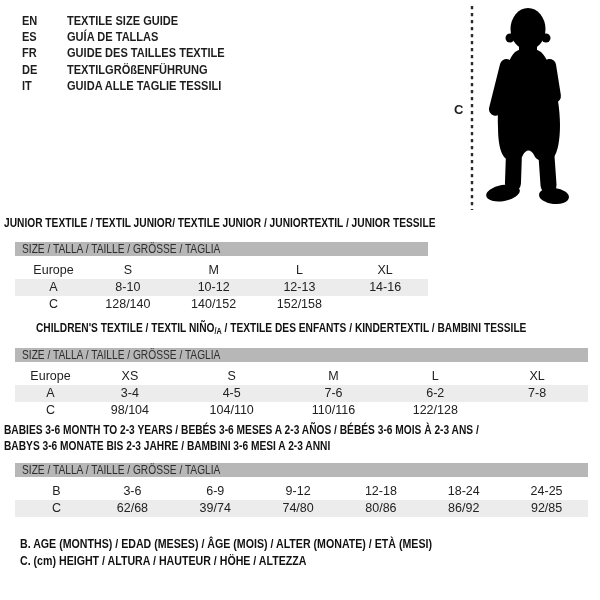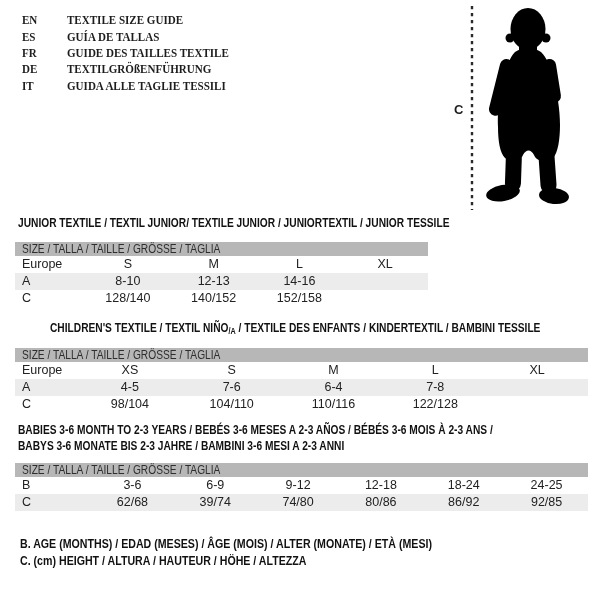--- a/index.html
+++ b/index.html
@@ -13,50 +13,50 @@
   body{
     position:relative;
     background:#ffffff;
     font-family:"Liberation Sans", sans-serif;
     color:var(--text);
     overflow:hidden;
   }
   .cond{display:inline-block;transform:scaleX(.85);transform-origin:0 50%;white-space:nowrap;}
 
   
-  .langs{position:absolute;left:22px;top:12px;font-family:Liberation Serif, serif;}
+  .langs{position:absolute;left:22px;top:12px;}
   .lang-row{display:flex;height:16.4px;align-items:center;font-weight:bold;font-size:13px;white-space:nowrap;}
   .lang-code{display:inline-block;width:45px;transform:scaleX(.85);transform-origin:0 50%;}
 
   
   .fig{position:absolute;left:452px;top:4px;width:145px;height:206px;}
   .dash-line{position:absolute;left:18px;top:2px;}
   .c-label{position:absolute;left:2px;top:98px;font-weight:bold;font-size:13px;}
   .baby{position:absolute;left:30px;top:3px;}
   .baby g{fill:var(--silhouette);}
 
   
-  .sec-title{position:absolute;left:18px;font-weight:bold;font-size:12px;line-height:16px;color:#111;white-space:nowrap;}
+  .sec-title{position:absolute;left:4px;font-weight:bold;font-size:12px;line-height:16px;color:#111;white-space:nowrap;}
   #t1-title{top:215px;}
   #t2-title{top:320px;margin-left:32px;}
   #t3-title{top:422px;}
   .sub{font-size:8.5px;vertical-align:-2px;}
 
   
   .size-table{position:absolute;left:15px;}
   #t1{top:242px;width:413px;}
   #t2{top:348px;width:573px;}
   #t3{top:463px;width:573px;}
-  .band{height:14px;line-height:14px;background:var(--band-bg);color:#2e2e2e;font-size:12px;padding-left:7px;margin-bottom:0;overflow:hidden;}
+  .band{height:14px;line-height:14px;background:var(--band-bg);color:#2e2e2e;font-size:12px;padding-left:7px;margin-bottom:6px;overflow:hidden;}
   .trow{display:grid;height:17px;line-height:17px;font-size:12.5px;color:#222;align-items:center;}
   .trow.alt{background:var(--row-alt);}
   #t1 .trow{grid-template-columns:70px repeat(4,1fr);}
   #t2 .trow{grid-template-columns:64px repeat(5,1fr);}
   #t3 .trow{grid-template-columns:76px repeat(6,1fr);}
-  .tlabel{padding-left:7px;text-align:left;}
+  .tlabel{padding-left:7px;text-align:center;}
   .tcell{text-align:center;}
 
   
   .footnotes{position:absolute;left:20px;top:536px;}
   .fn{font-weight:bold;font-size:12.5px;line-height:17.4px;color:#111;white-space:nowrap;}
 </style>
 </head>
 <body>
 
 <div class="langs">
@@ -114,20 +114,21 @@
   <div class="trow">
     <span class="tlabel">Europe</span>
     <span class="tcell">S</span>
     <span class="tcell">M</span>
     <span class="tcell">L</span>
     <span class="tcell">XL</span>
   </div>
   <div class="trow alt">
     <span class="tlabel">A</span>
     <span class="tcell">8-10</span>
+    <span class="tcell">10-12</span>
     <span class="tcell">12-13</span>
     <span class="tcell">14-16</span>
   </div>
   <div class="trow">
     <span class="tlabel">C</span>
     <span class="tcell">128/140</span>
     <span class="tcell">140/152</span>
     <span class="tcell">152/158</span>
   </div>
 </div>
@@ -138,23 +139,24 @@
   <div class="trow">
     <span class="tlabel">Europe</span>
     <span class="tcell">XS</span>
     <span class="tcell">S</span>
     <span class="tcell">M</span>
     <span class="tcell">L</span>
     <span class="tcell">XL</span>
   </div>
   <div class="trow alt">
     <span class="tlabel">A</span>
+    <span class="tcell">3-4</span>
     <span class="tcell">4-5</span>
     <span class="tcell">7-6</span>
-    <span class="tcell">6-4</span>
+    <span class="tcell">6-2</span>
     <span class="tcell">7-8</span>
   </div>
   <div class="trow">
     <span class="tlabel">C</span>
     <span class="tcell">98/104</span>
     <span class="tcell">104/110</span>
     <span class="tcell">110/116</span>
     <span class="tcell">122/128</span>
   </div>
 </div>

